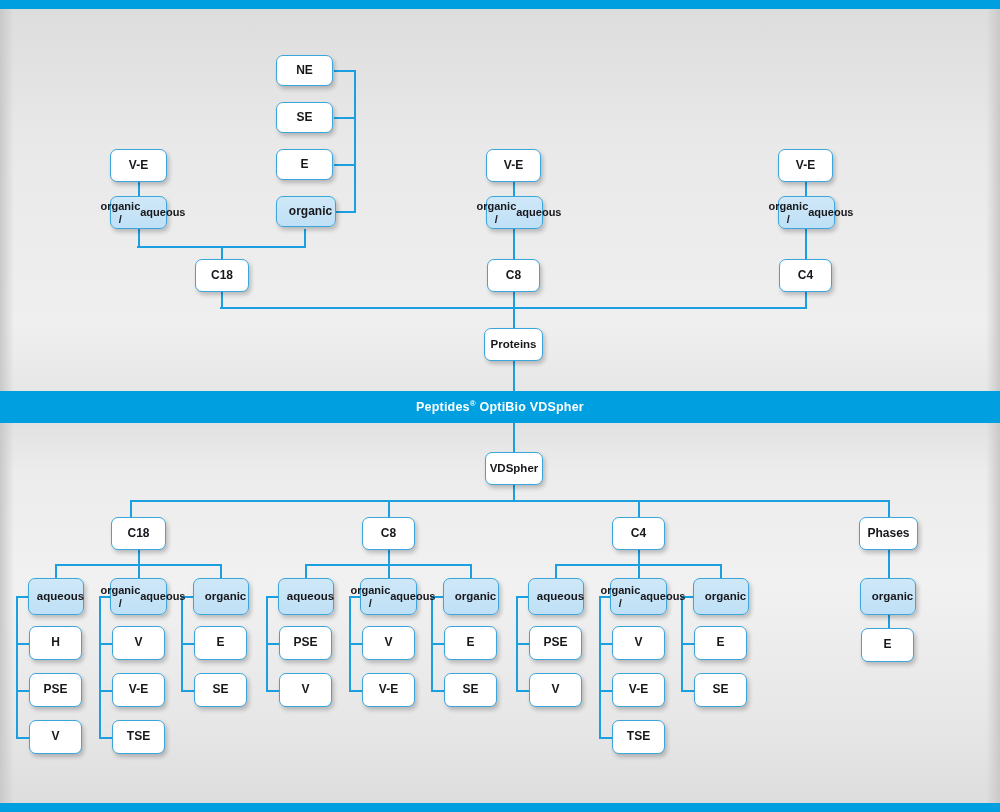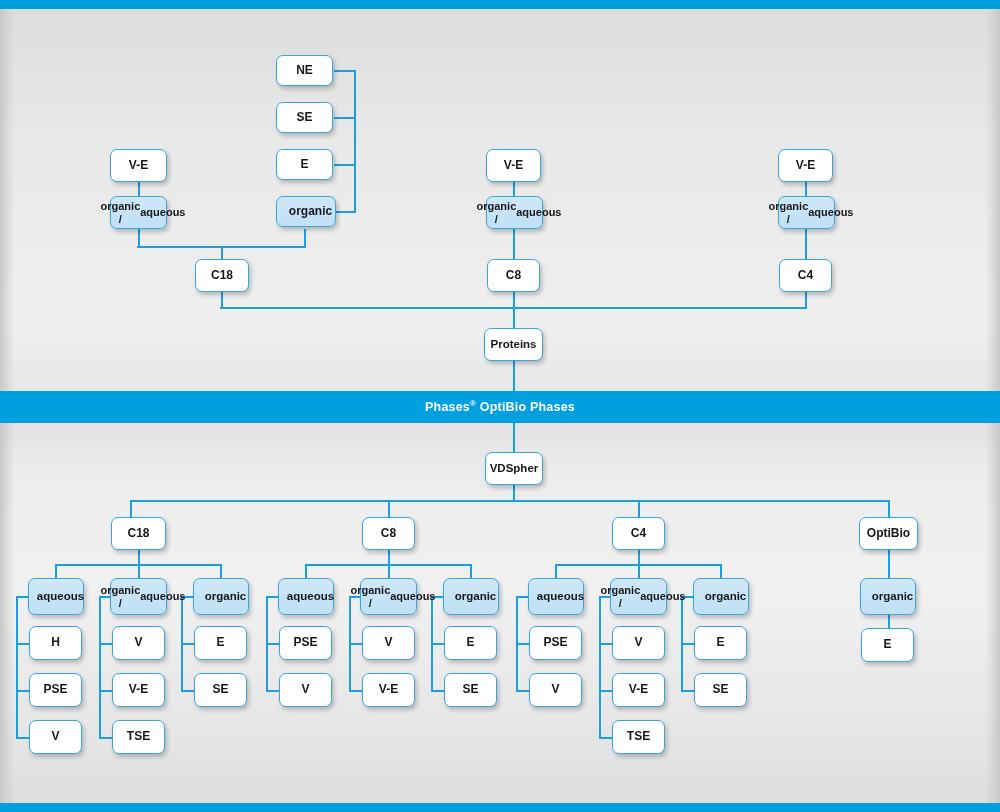--- a/index.html
+++ b/index.html
@@ -196,29 +196,29 @@
   <div class="node fill two" style="left:778px;top:196px;width:57px;height:33px;">
     <span>organic /</span>
       <br>
     <span>aqueous</span>
   </div>
   <div class="node" style="left:779px;top:259px;width:53px;height:33px;">C4</div>
 
   <div class="node small" style="left:484px;top:328px;width:59px;height:33px;">Proteins</div>
 
   <div class="banner">
-    <span><span>Phases</span><sup>®</sup><span> OptiBio Phases</span></span>
+    <span><span>Peptides</span><sup>®</sup><span> OptiBio VDSpher</span></span>
   </div>
 
   <div class="node small" style="left:485px;top:452px;width:58px;height:33px;">VDSpher</div>
 
   <div class="node" style="left:111px;top:517px;width:55px;height:33px;">C18</div>
   <div class="node" style="left:362px;top:517px;width:53px;height:33px;">C8</div>
   <div class="node" style="left:612px;top:517px;width:53px;height:33px;">C4</div>
-  <div class="node" style="left:859px;top:517px;width:59px;height:33px;">OptiBio</div>
+  <div class="node" style="left:859px;top:517px;width:59px;height:33px;">Phases</div>
 
   <div class="node fill small" style="left:28px;top:578px;width:56px;height:37px;">aqueous</div>
   <div class="node fill two" style="left:110px;top:578px;width:57px;height:37px;">
     <span>organic /</span>
       <br>
     <span>aqueous</span>
   </div>
   <div class="node fill small" style="left:193px;top:578px;width:56px;height:37px;">organic</div>
 
   <div class="node" style="left:29px;top:626px;width:53px;height:34px;">H</div>

